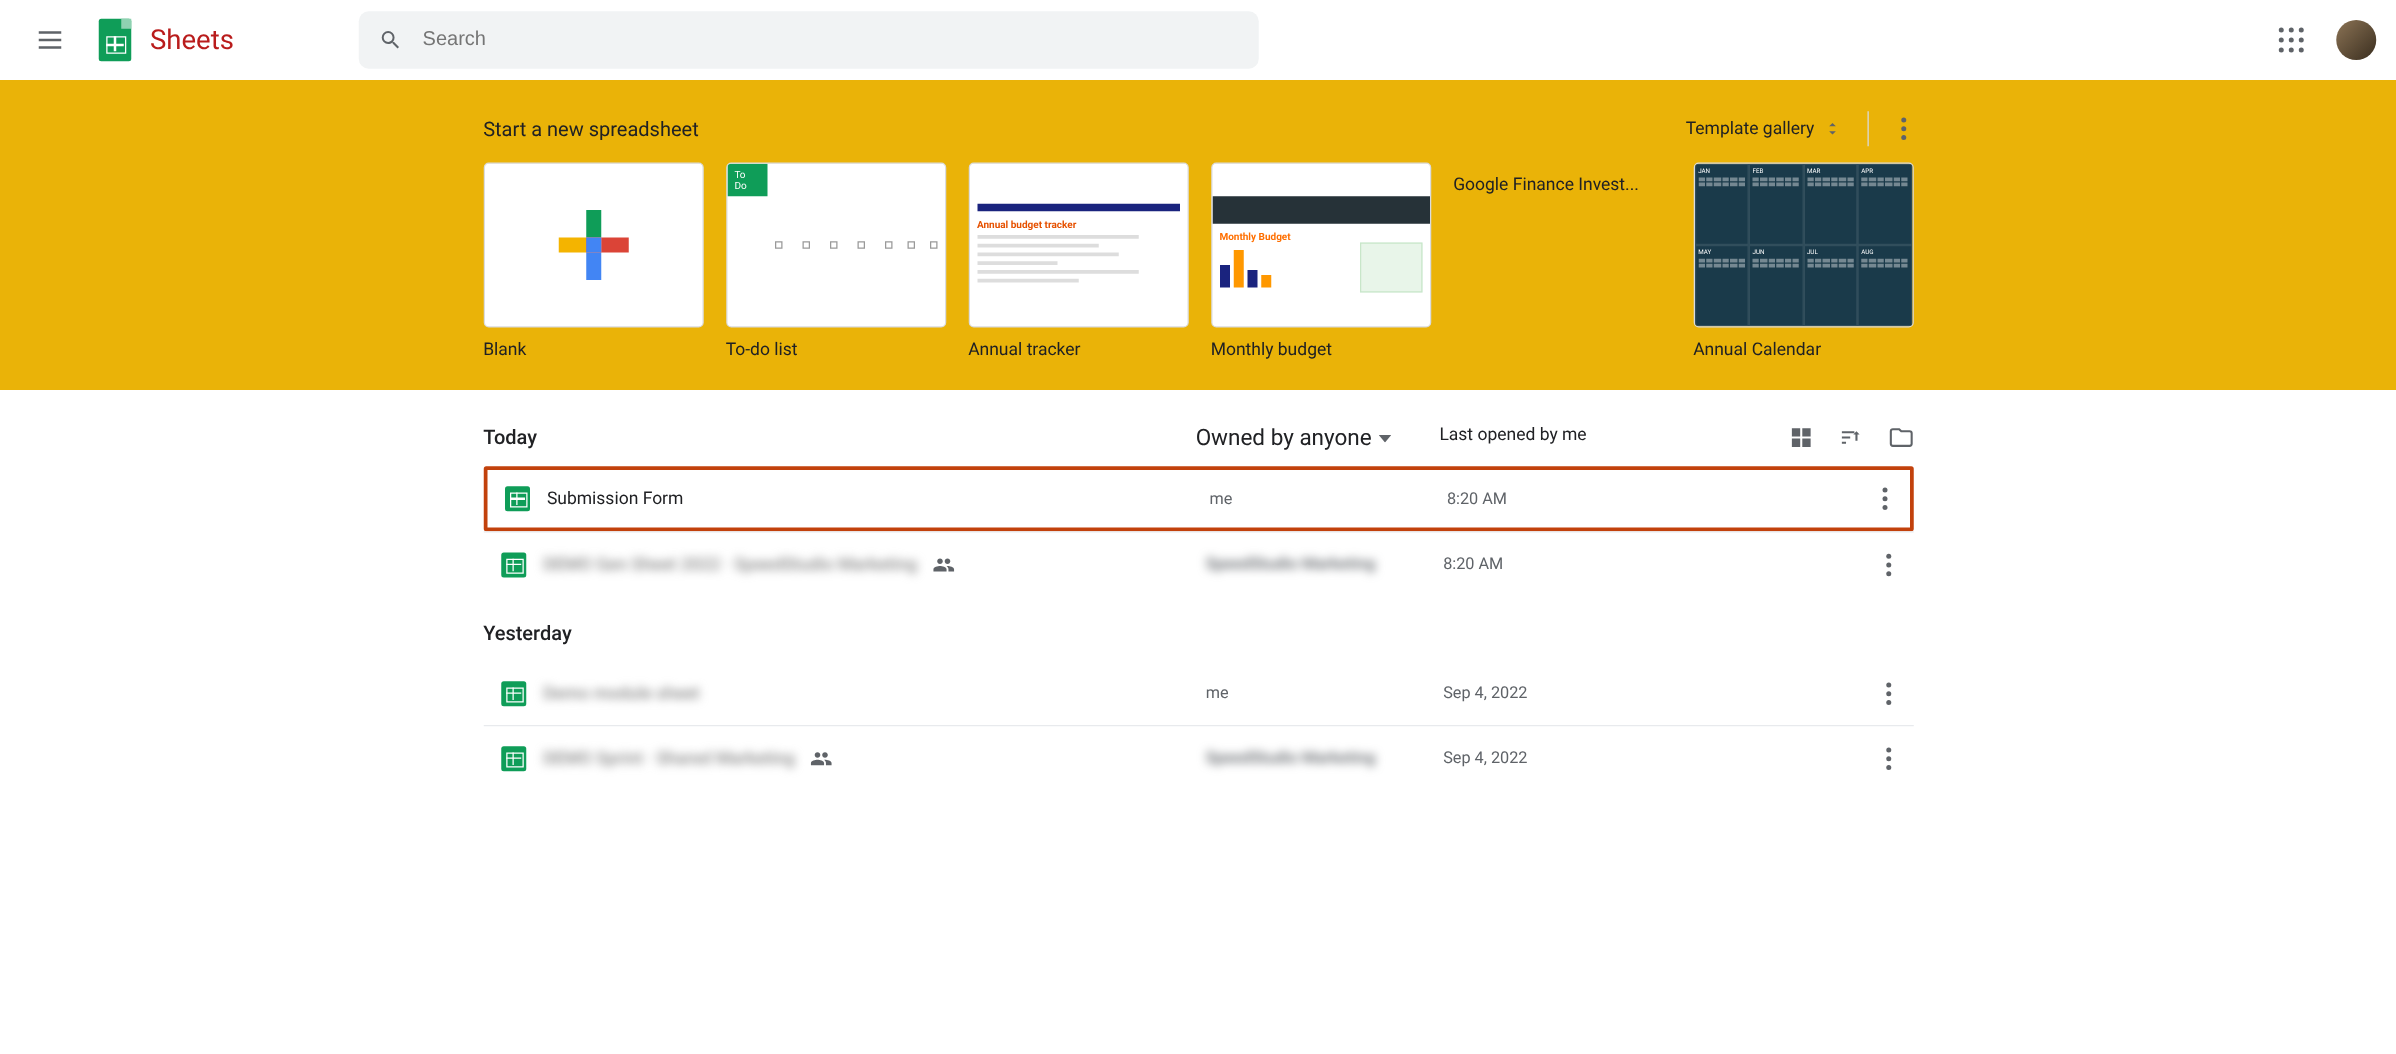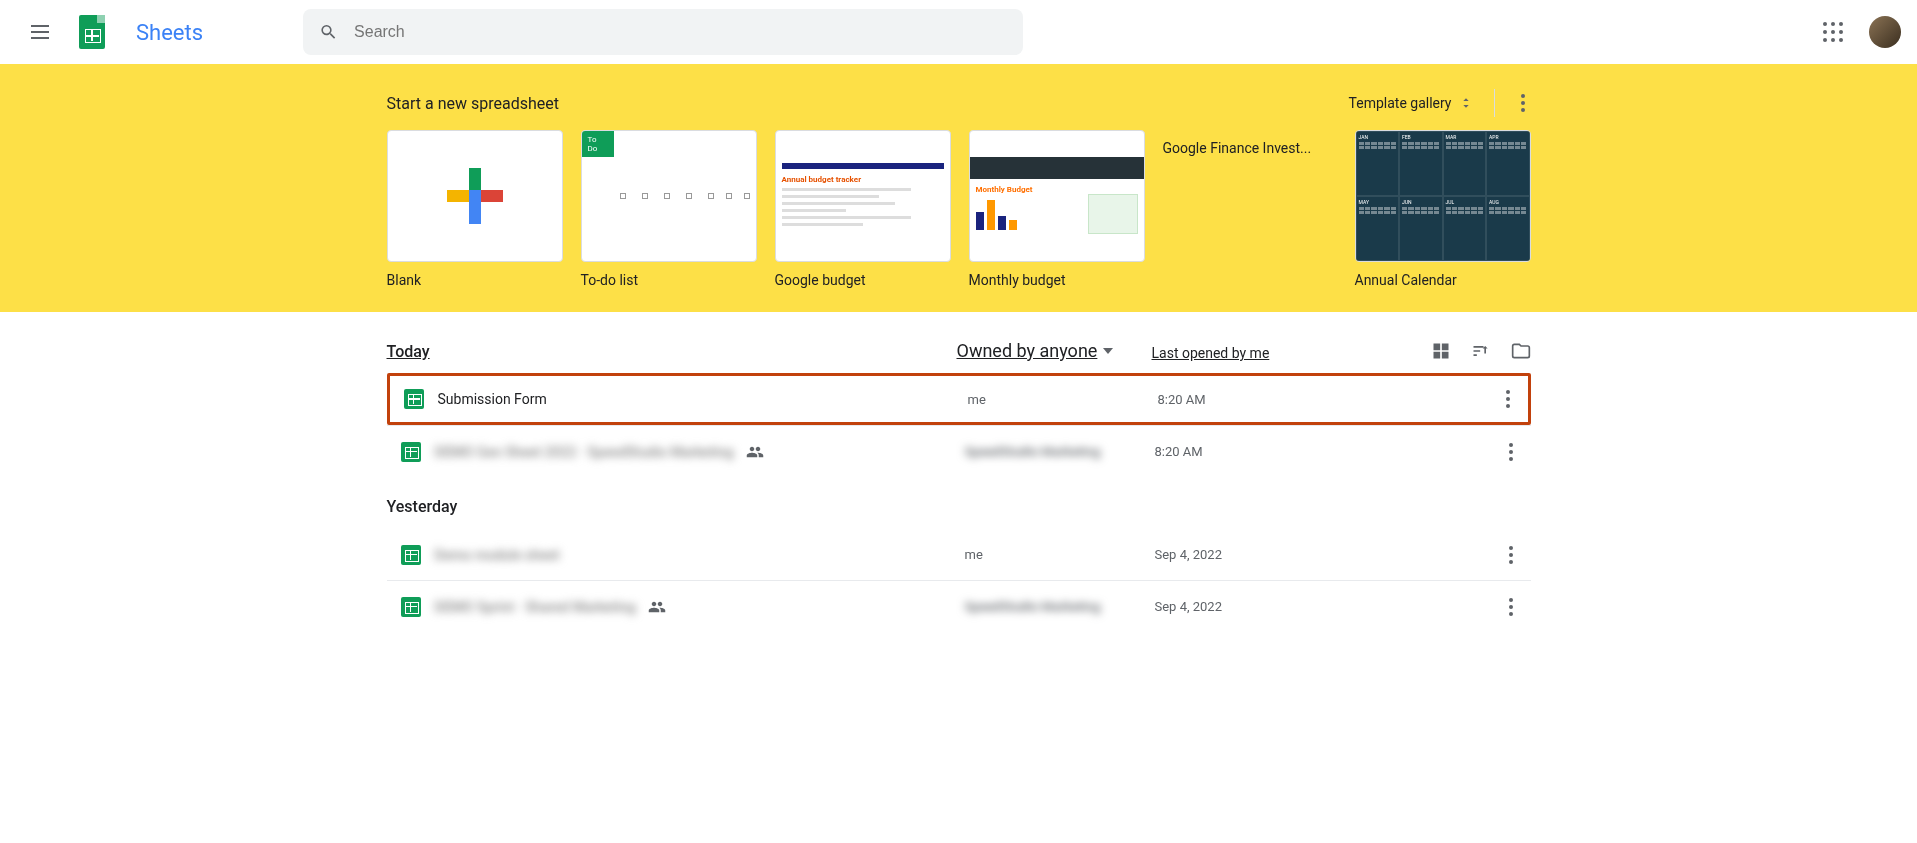--- a/index.html
+++ b/index.html
@@ -40,22 +40,22 @@
     content:"";position:absolute;right:0;top:0;width:8px;height:8px;background:#8ed1b1;
   }
   .sheets-icon::after{
     content:"";position:absolute;left:6px;top:14px;width:14px;height:12px;
     border:1.5px solid #fff;
   }
   .sheets-icon .vline{position:absolute;left:12px;top:14px;width:1.5px;height:12px;background:#fff;}
   .sheets-icon .hline{position:absolute;left:6px;top:20px;width:14px;height:1.5px;background:#fff;}
   .brand {
     font-size:22px;
-    color:#3b82f6;
-    margin-left:24px;
+    color:#b91c1c;
+    margin-left:8px;
     font-weight:400;
   }
   .search-wrap{
     margin-left: 100px;
     flex: 0 0 720px;
     max-width:720px;
   }
   .search {
     background:#f1f3f4;
     border-radius:8px;
@@ -76,21 +76,21 @@
   }
   .apps-grid{
     width:40px;height:40px;display:flex;align-items:center;justify-content:center;cursor:pointer;border-radius:50%;
   }
   .apps-dots{display:grid;grid-template-columns:repeat(3,4px);grid-template-rows:repeat(3,4px);gap:4px;}
   .apps-dots span{width:4px;height:4px;background:#5f6368;border-radius:50%;}
   .avatar{width:32px;height:32px;border-radius:50%;background:linear-gradient(135deg,#8b7355,#3a2e1f);}
 
   
   .template-section{
-    background:#fde047;
+    background:#eab308;
     padding:16px 0 24px;
   }
   .content-width{
     max-width:1160px;
     margin:0 auto;
     padding:0 8px;
   }
   .template-header{
     display:flex;align-items:center;justify-content:space-between;
     padding:8px 0 12px;
@@ -140,21 +140,21 @@
   .finance-thumb .chart{height:48px;border:1px solid #e0e0e0;margin-top:6px;background:linear-gradient(to top,#e3f2fd 40%,transparent 40%);}
   .cal-thumb{background:#1a3a4a;width:100%;height:100%;display:grid;grid-template-columns:repeat(4,1fr);grid-template-rows:repeat(2,1fr);}
   .cal-thumb .m{border:1px solid rgba(255,255,255,0.1);padding:2px;}
   .cal-thumb .m .mt{font-size:5px;color:#fff;}
   .cal-thumb .m .dots{display:grid;grid-template-columns:repeat(6,1fr);gap:1px;margin-top:2px;}
   .cal-thumb .m .dots span{height:3px;background:rgba(255,255,255,0.4);}
 
   
   .files-section{padding:16px 0;background:#fff;}
   .files-header{
-    display:flex;align-items:flex-end;padding:12px 0;text-decoration:underline;
+    display:flex;align-items:flex-start;padding:12px 0;
   }
   .files-title{font-size:16px;font-weight:500;flex:0 0 570px;}
   .owner-filter{flex:0 0 195px;display:flex;align-items:center;gap:6px;font-size:18px;color:#202124;cursor:pointer;}
   .sort-col{flex:0 0 250px;font-size:14px;color:#202124;}
   .view-controls{margin-left:auto;display:flex;gap:20px;align-items:center;}
   .icon-btn{cursor:pointer;display:flex;align-items:center;justify-content:center;}
   .file-row{
     display:flex;align-items:center;height:52px;
     cursor:pointer;border-top:1px solid transparent;
   }
@@ -300,21 +300,21 @@
             <div class="top"></div>
             <div class="tt">Annual budget tracker</div>
             <div class="ln"></div>
               <div class="ln" style="width:60%"></div>
             <div class="ln" style="width:70%"></div>
               <div class="ln" style="width:40%"></div>
             <div class="ln"></div>
               <div class="ln" style="width:50%"></div>
           </div>
         </div>
-        <div class="template-label">Google budget</div>
+        <div class="template-label">Annual tracker</div>
       </div>
 
       <div class="template-card">
         <div class="thumb">
           <div class="monthly-thumb" style="width:100%;">
             <div class="hdr"></div>
             <div class="body">
               <div class="tt">Monthly Budget</div>
               <div class="bars">
                   <span style="height:18px;background:#1a237e"></span>

